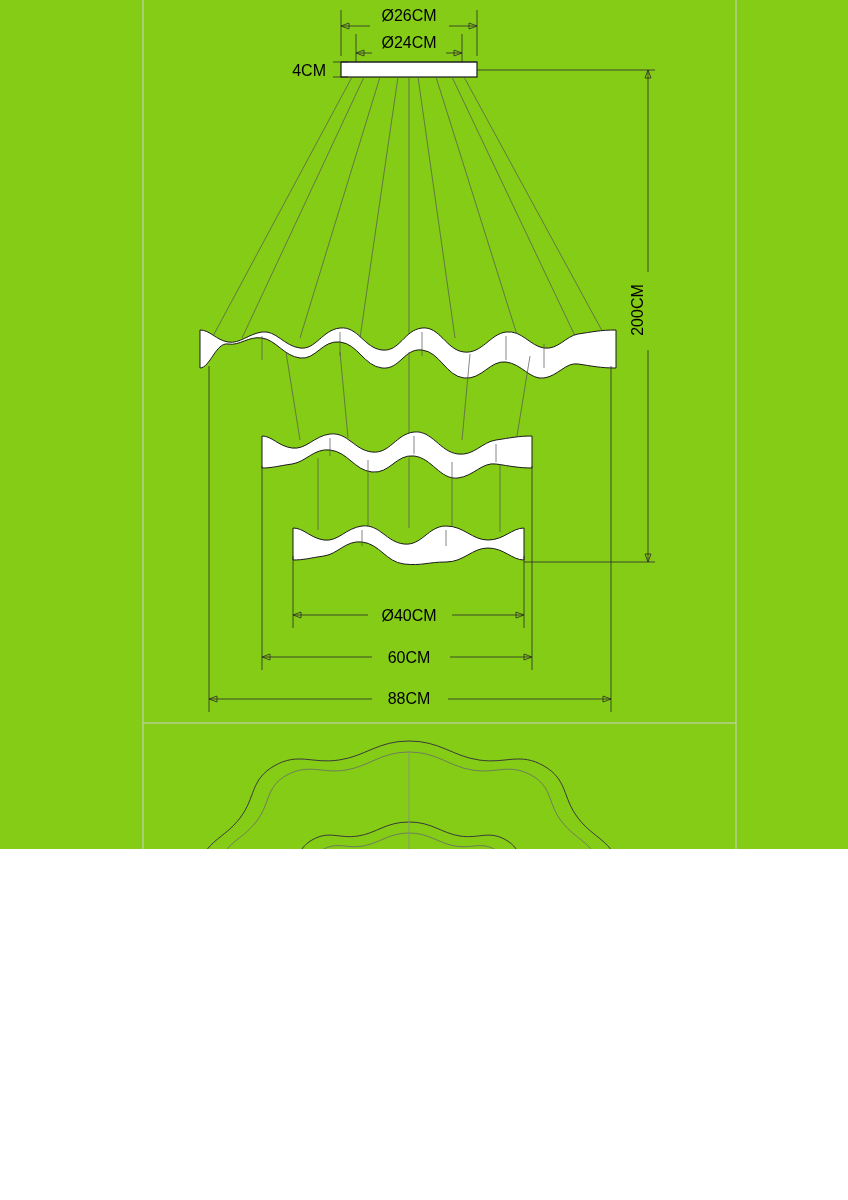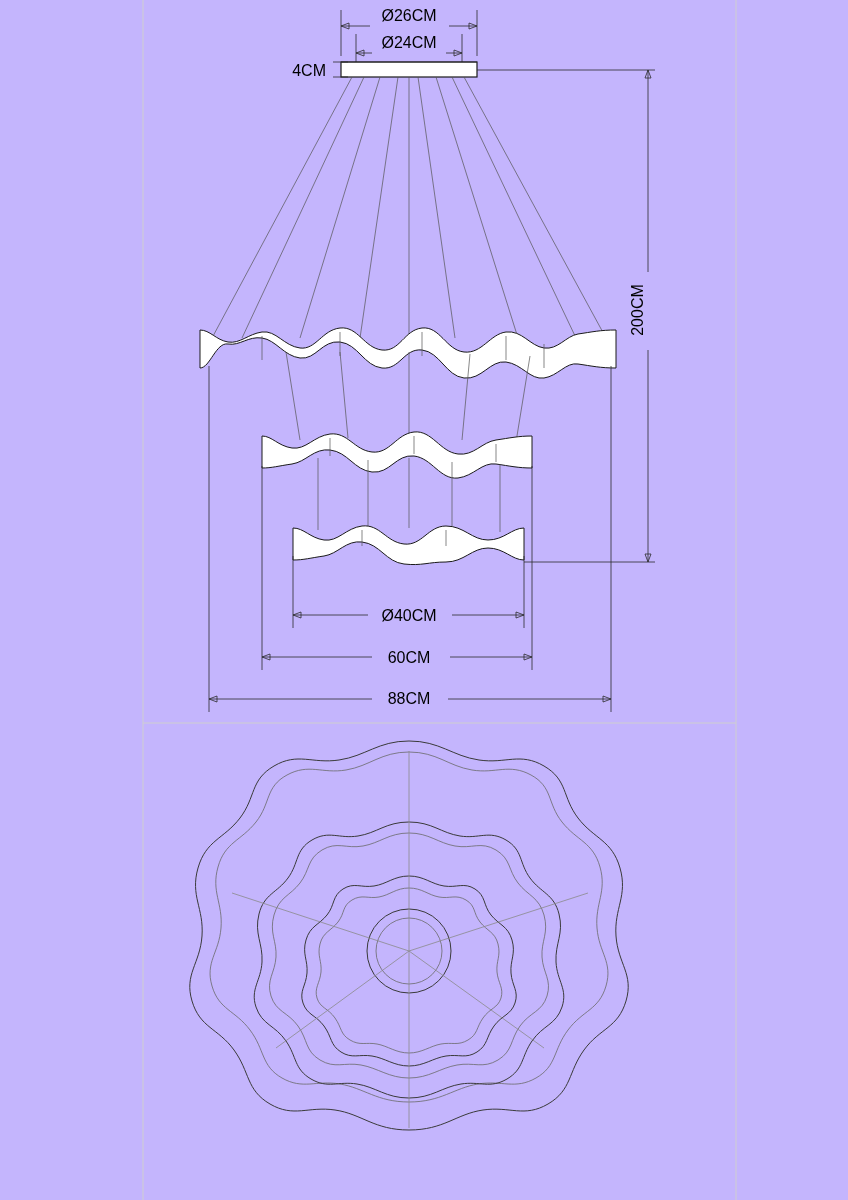--- a/index.html
+++ b/index.html
@@ -7,22 +7,22 @@
     padding: 0;
     background: #ffffff;
   }
   body {
     font-family: "Liberation Sans", sans-serif;
     color: #000000;
   }
   #sheet {
     position: relative;
     width: 848px;
-    height: 1200px;
-    background: #c4b5fd;
+    height: 849px;
+    background: #84cc16;
     overflow: hidden;
   }
   #sheet svg {
     display: block;
   }
   .dim-text {
     font-family: "Liberation Sans", sans-serif;
     font-size: 16px;
     fill: #000000;
   }

